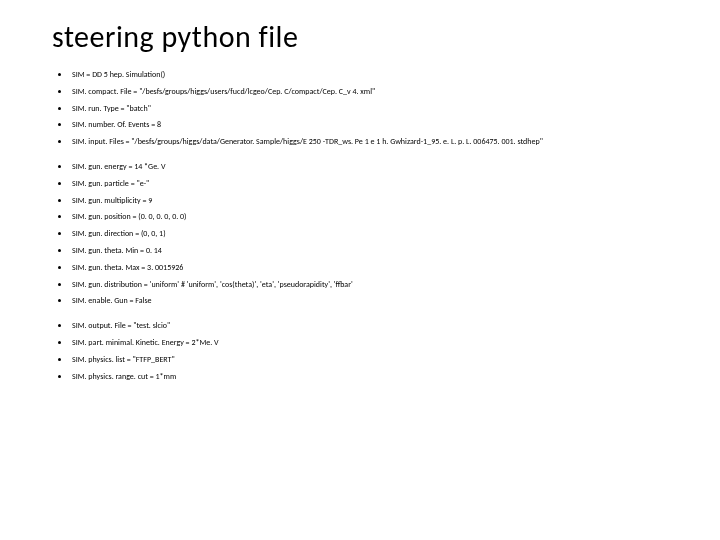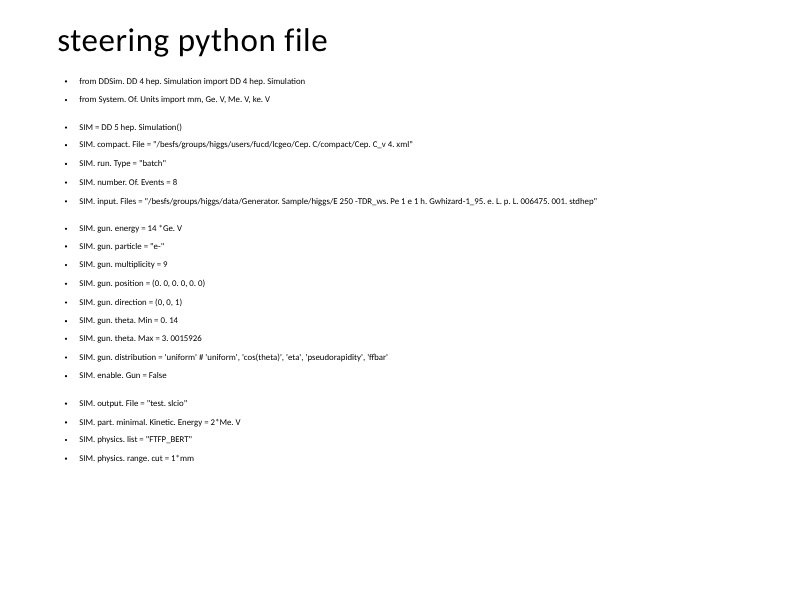--- a/index.html
+++ b/index.html
@@ -39,24 +39,20 @@
   ul.block li::marker {
     font-size: 8px;
   }
 </style>
 </head>
 <body>
 
 <div class="slide">
   <h1 class="title">steering python file</h1>
 
-  <ul class="block">
-    <li>from DDSim. DD 4 hep. Simulation import DD 4 hep. Simulation</li>
-    <li>from System. Of. Units import mm, Ge. V, Me. V, ke. V</li>
-  </ul>
 
   <ul class="block">
     <li>SIM = DD 5 hep. Simulation()</li>
     <li>SIM. compact. File = "/besfs/groups/higgs/users/fucd/lcgeo/Cep. C/compact/Cep. C_v 4. xml"</li>
     <li>SIM. run. Type = "batch"</li>
     <li>SIM. number. Of. Events = 8</li>
     <li>SIM. input. Files = "/besfs/groups/higgs/data/Generator. Sample/higgs/E 250 -TDR_ws. Pe 1 e 1 h. Gwhizard-1_95. e. L. p. L. 006475. 001. stdhep"</li>
   </ul>
 
   <ul class="block">

